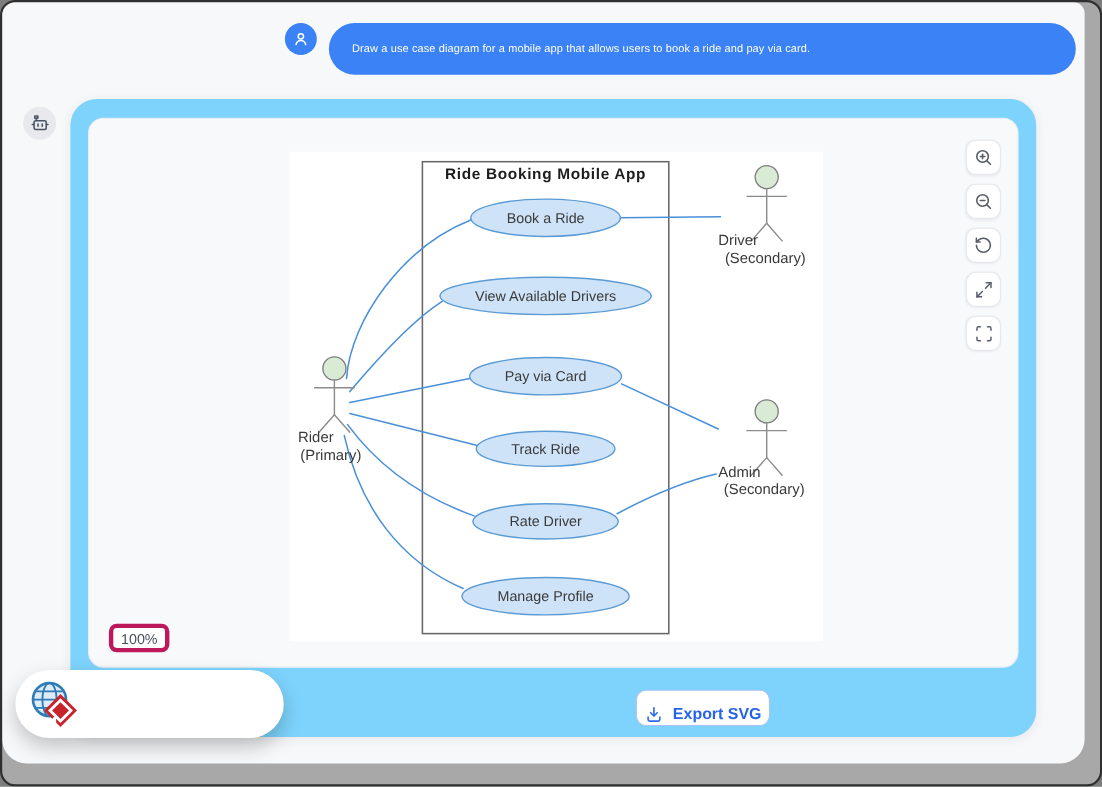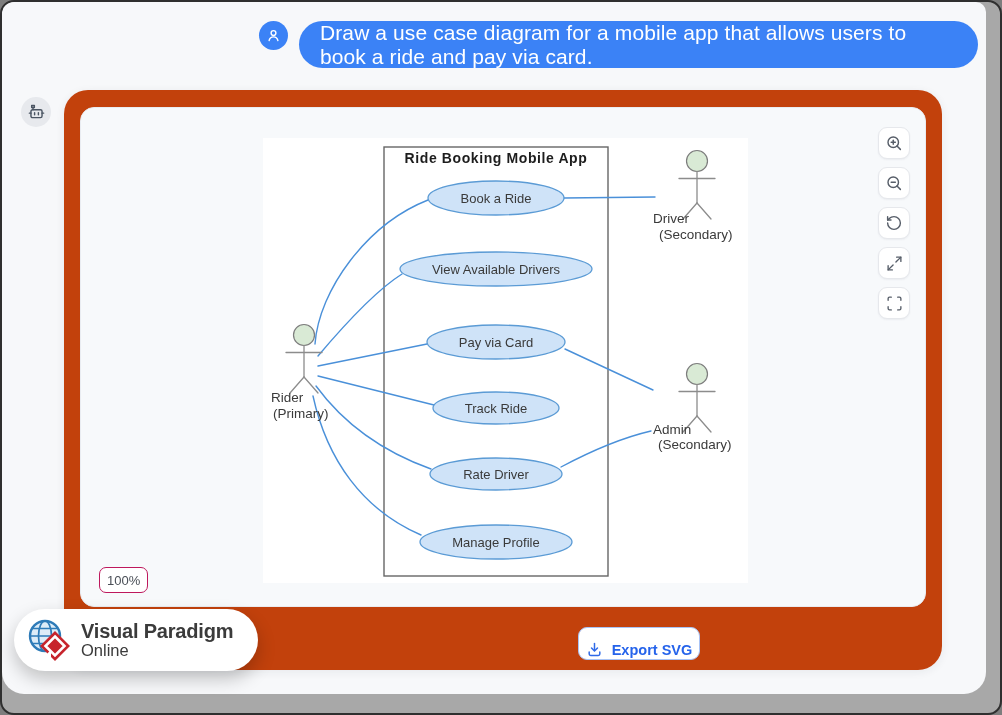--- a/index.html
+++ b/index.html
@@ -2,37 +2,37 @@
 <html><head>
 <meta charset="utf-8">
 <style>
   html,body{margin:0;padding:0;background:#7d7d7d;}
   *{box-sizing:border-box;font-family:"Liberation Sans",sans-serif;}
   .stage{position:relative;width:1002px;height:715px;background:#a8a8a8;border:2px solid #2f2f2f;border-radius:14px;overflow:hidden;}
   .window{position:absolute;left:0;top:0;width:984px;height:692px;background:#f7f8fa;border-radius:10px 10px 22px 22px;}
 
   
   .user-avatar{position:absolute;left:257px;top:19px;width:29px;height:29px;border-radius:50%;background:#3b82f6;display:flex;align-items:center;justify-content:center;}
-  .user-bubble{position:absolute;left:297px;top:19px;width:679px;height:47px;background:#3b82f6;border-radius:24px;color:#ffffff;font-size:21px;display:flex;align-items:center;padding:0 21px;letter-spacing:.1px;}
+  .user-bubble{position:absolute;left:297px;top:19px;width:679px;height:47px;background:#3b82f6;border-radius:24px;color:#ffffff;font-size:10px;display:flex;align-items:center;padding:0 21px;letter-spacing:.1px;}
 
   .bot-avatar{position:absolute;left:19px;top:95px;width:30px;height:30px;border-radius:50%;background:#e7e9ed;display:flex;align-items:center;justify-content:center;}
 
   
-  .response-card{position:absolute;left:62px;top:88px;width:878px;height:580px;background:#c2410c;border-radius:24px;box-shadow:0 2px 10px rgba(30,40,60,.07);}
+  .response-card{position:absolute;left:62px;top:88px;width:878px;height:580px;background:#7dd3fc;border-radius:24px;box-shadow:0 2px 10px rgba(30,40,60,.07);}
   .viewer-panel{position:absolute;left:16px;top:17px;width:846px;height:500px;background:#f7f9fb;border:1px solid #e9ecf1;border-radius:14px;}
   .diagram-canvas{position:absolute;left:182px;top:30px;width:485px;height:445px;background:#ffffff;}
   .diagram-canvas svg{display:block;width:100%;height:100%;}
   #diagram text{font-family:"Liberation Sans",sans-serif;}
 
   
   .zoom-toolbar{position:absolute;left:797px;top:19px;display:flex;flex-direction:column;gap:8px;}
   .tool-btn{width:32px;height:32px;background:#ffffff;border:1px solid #e6e8ec;border-radius:9px;box-shadow:0 1px 2px rgba(30,40,60,.06);display:flex;align-items:center;justify-content:center;cursor:pointer;padding:0;}
   .tool-btn svg{stroke:#565d68;}
 
-  .zoom-badge{position:absolute;left:18px;top:459px;min-width:46px;height:26px;background:#ffffff;border:1px solid #be185d;border-radius:7px;color:#4a4f57;font-size:13px;display:flex;align-items:center;justify-content:center;padding:0 7px;}
+  .zoom-badge{position:absolute;left:18px;top:459px;min-width:46px;height:26px;background:#ffffff;border:4px solid #be185d;border-radius:7px;color:#4a4f57;font-size:13px;display:flex;align-items:center;justify-content:center;padding:0 7px;}
 
   
   .action-btn{position:absolute;top:537px;height:33px;background:#ffffff;border:1px solid #a9c3f5;border-radius:9px;color:#2563eb;font-size:14.5px;font-weight:700;display:flex;align-items:flex-end;justify-content:center;gap:9px;cursor:pointer;}
   .action-btn svg{stroke:#2f6ae8;}
   .export-btn{left:514px;width:122px;}
   .import-btn{left:646px;width:220px;}
 
   
   .logo-card{position:absolute;left:12px;top:607px;width:244px;height:62px;background:#ffffff;border-radius:32px;box-shadow:0 8px 18px rgba(0,0,0,.22);display:flex;align-items:center;padding-left:12px;gap:7px;cursor:pointer;}
   .logo-text{display:flex;flex-direction:column;line-height:1.02;}
@@ -193,20 +193,16 @@
       <svg width="48" height="48" viewBox="0 0 48 48">
         <circle cx="19" cy="20" r="15" fill="#ddecf8" stroke="#2e7bb8" stroke-width="2.4"></circle>
         <ellipse cx="19" cy="20" rx="6.5" ry="15" fill="none" stroke="#2e7bb8" stroke-width="1.7"></ellipse>
         <line x1="4.5" y1="20" x2="33.5" y2="20" stroke="#2e7bb8" stroke-width="1.7"></line>
         <line x1="7" y1="12.5" x2="31" y2="12.5" stroke="#2e7bb8" stroke-width="1.5"></line>
         <line x1="7" y1="27.5" x2="31" y2="27.5" stroke="#2e7bb8" stroke-width="1.5"></line>
         <path d="M29 15 L44 30 L29 45 L14 30 Z" fill="#c7242c"></path>
         <path d="M29 20.5 L38.5 30 L29 39.5 L19.5 30 Z" fill="none" stroke="#ffffff" stroke-width="2.6"></path>
         <path d="M25 33.5 L25 42 L21 38 Z" fill="#ffffff"></path>
       </svg>
-      <div class="logo-text">
-        <span class="logo-title">Visual Paradigm</span>
-        <span class="logo-subtitle">Online</span>
-      </div>
     </div>
 
   </div>
 </div>
 
 </body></html>

